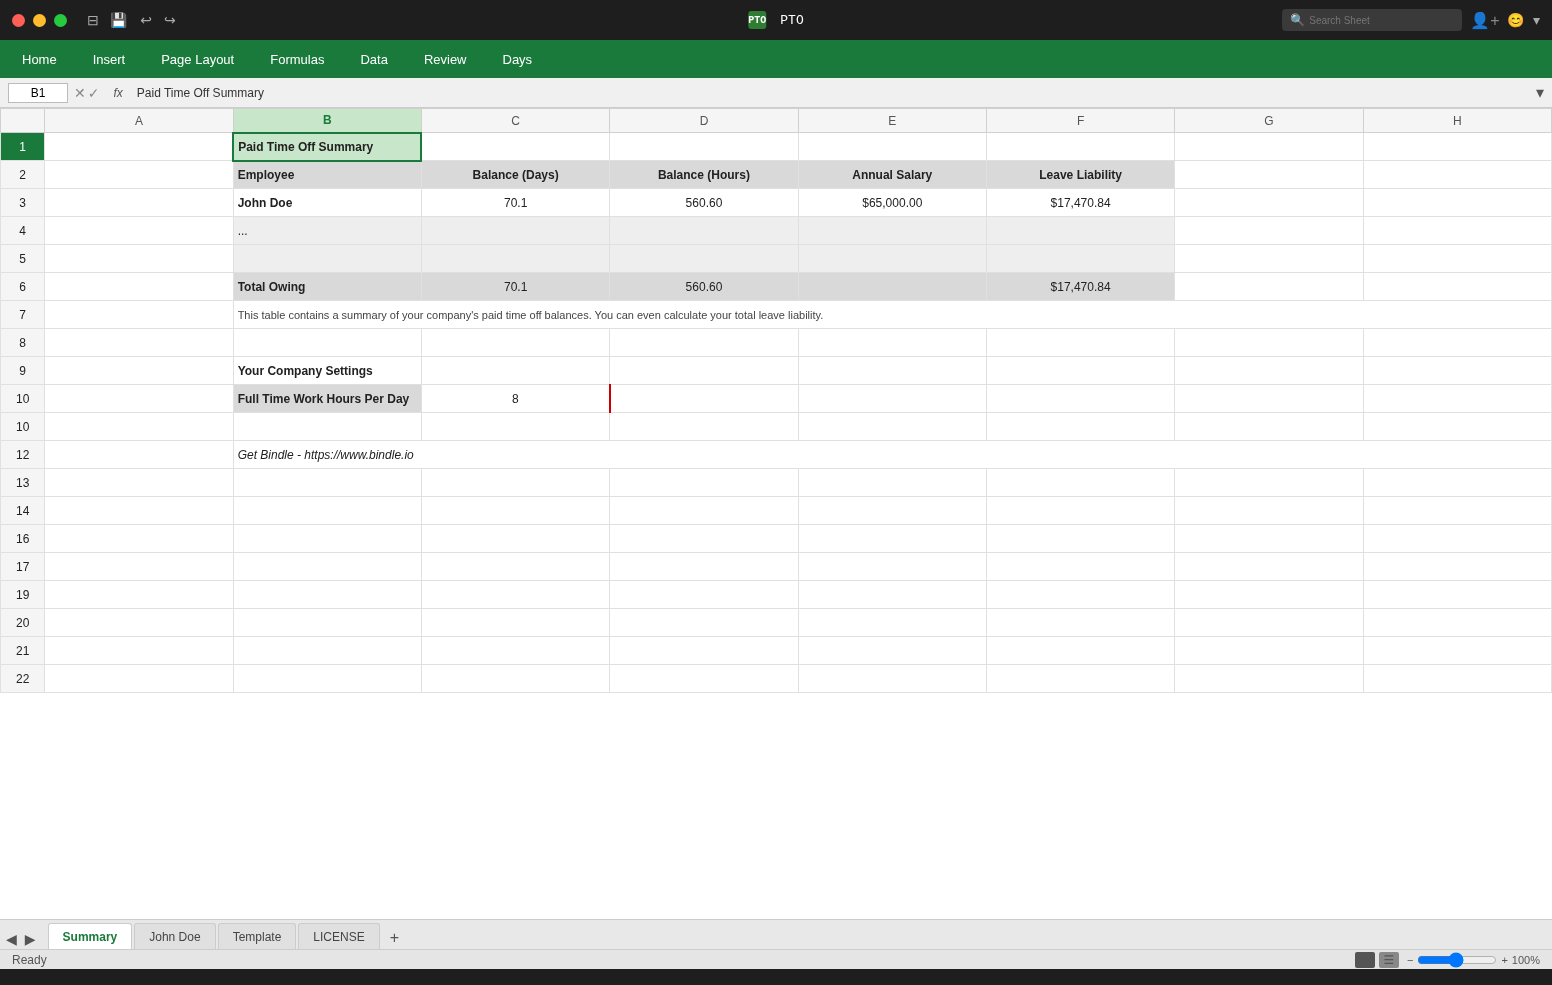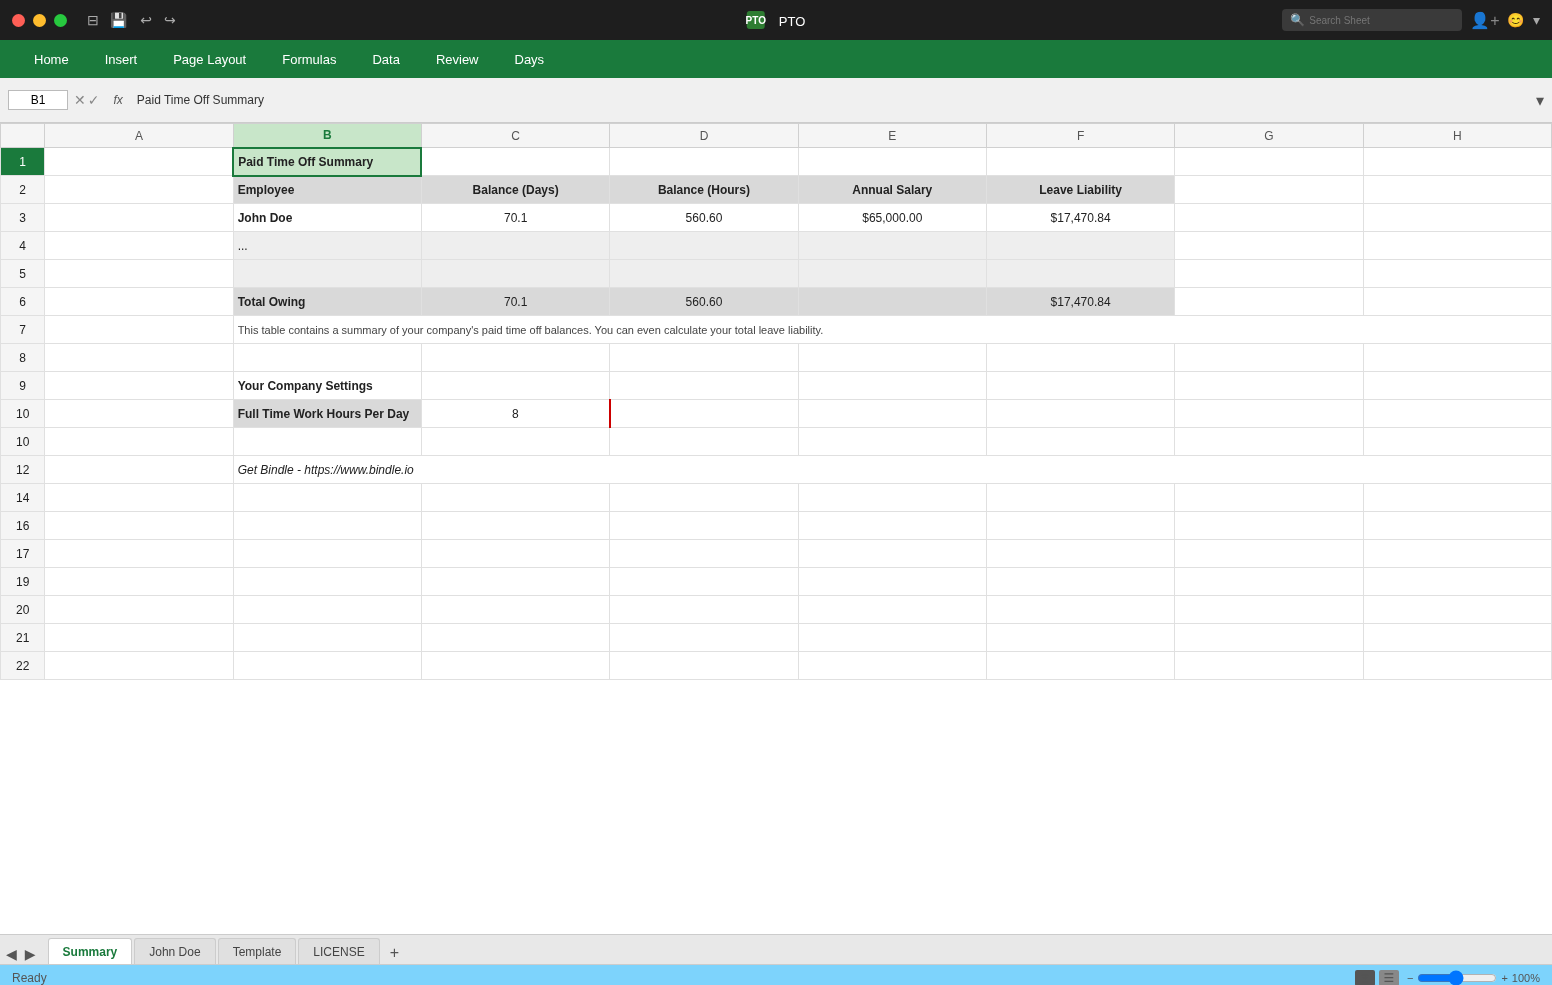--- a/index.html
+++ b/index.html
@@ -12,43 +12,43 @@
       display: flex;
       align-items: center;
       padding: 0 12px;
       position: relative;
     }
     .traffic-lights { display: flex; gap: 8px; }
     .tl { width: 13px; height: 13px; border-radius: 50%; }
     .tl-red { background: #ff5f56; }
     .tl-yellow { background: #ffbd2e; }
     .tl-green { background: #27c93f; }
-    .title-bar-center { position: absolute; left: 50%; transform: translateX(-50%); display: flex; align-items: flex-end; gap: 14px; color: #fff; font-size: 13px; }
+    .title-bar-center { position: absolute; left: 50%; transform: translateX(-50%); display: flex; align-items: center; gap: 14px; color: #fff; font-size: 13px; font-family: Liberation Mono, monospace; }
     .title-icon { width: 18px; height: 18px; background: #2e7d32; border-radius: 3px; display: flex; align-items: center; justify-content: center; color: white; font-size: 10px; font-weight: bold; }
     .title-controls-left { display: flex; gap: 12px; margin-left: 20px; }
     .title-bar-right { position: absolute; right: 12px; display: flex; align-items: center; gap: 8px; }
     .search-box { background: #3a3a3a; border: none; border-radius: 4px; color: #ccc; font-size: 12px; padding: 4px 8px; width: 180px; display: flex; align-items: center; gap: 4px; }
     .search-box input { background: transparent; border: none; outline: none; color: #ccc; font-size: 10px; width: 140px; }
     .add-user-btn { color: #888; font-size: 16px; cursor: pointer; }
 
     
     .ribbon {
       background: #1a7a3c;
       height: 38px;
       display: flex;
       align-items: center;
-      padding: 0 28px;
+      padding: 0 16px;
       gap: 24px;
     }
     .ribbon-item { color: #fff; font-size: 13px; cursor: pointer; padding: 4px 6px; border-radius: 3px; }
 
     
     .formula-bar {
       background: #f0f0f0;
-      height: 45px;
+      height: 30px;
       display: flex;
       align-items: center;
       border-bottom: 1px solid #ccc;
       padding: 7px 8px;
       gap: 6px;
     }
     .cell-ref { width: 60px; text-align: center; font-size: 12px; border: 1px solid #bbb; padding: 2px 4px; background: white; }
     .formula-bar-btns { display: flex; gap: 2px; color: #555; font-size: 14px; }
     .formula-bar-fx { color: #555; font-size: 12px; font-style: italic; padding: 0 8px; }
     .formula-content { flex: 1; font-size: 12px; color: #333; }
@@ -147,22 +147,22 @@
     .sheet-tab.active {
       background: white;
       color: #1a7a3c;
       font-weight: bold;
       border-color: #ccc;
     }
     .add-sheet-btn { padding: 0 8px; font-size: 16px; color: #555; cursor: pointer; padding-bottom: 2px; }
 
     
     .status-bar {
-      height: 26px;
-      background: #7dd3fc;
+      height: 20px;
+      background: #e5e5e5;
       border-top: 1px solid #ccc;
       display: flex;
       align-items: center;
       padding: 0 12px;
       font-size: 12px;
       color: #555;
     }
     .status-right { margin-left: auto; display: flex; align-items: center; gap: 8px; }
     .view-btns { display: flex; gap: 4px; }
     .view-btn { width: 20px; height: 16px; background: #888; border-radius: 2px; display: flex; align-items: center; justify-content: center; cursor: pointer; }
@@ -406,20 +406,31 @@
           </tr>
 
           <tr>
             <td class="rn">12</td>
             <td></td>
             <td colspan="7" class="promo-text">
               <span>Get Bindle - https://www.bindle.io</span>
             </td>
           </tr>
 
+          <tr>
+              <td class="rn">13</td>
+              <td></td>
+              <td></td>
+              <td></td>
+              <td></td>
+              <td></td>
+              <td></td>
+              <td></td>
+              <td></td>
+            </tr>
           <tr>
               <td class="rn">14</td>
               <td></td>
               <td></td>
               <td></td>
               <td></td>
               <td></td>
               <td></td>
               <td></td>
               <td></td>

